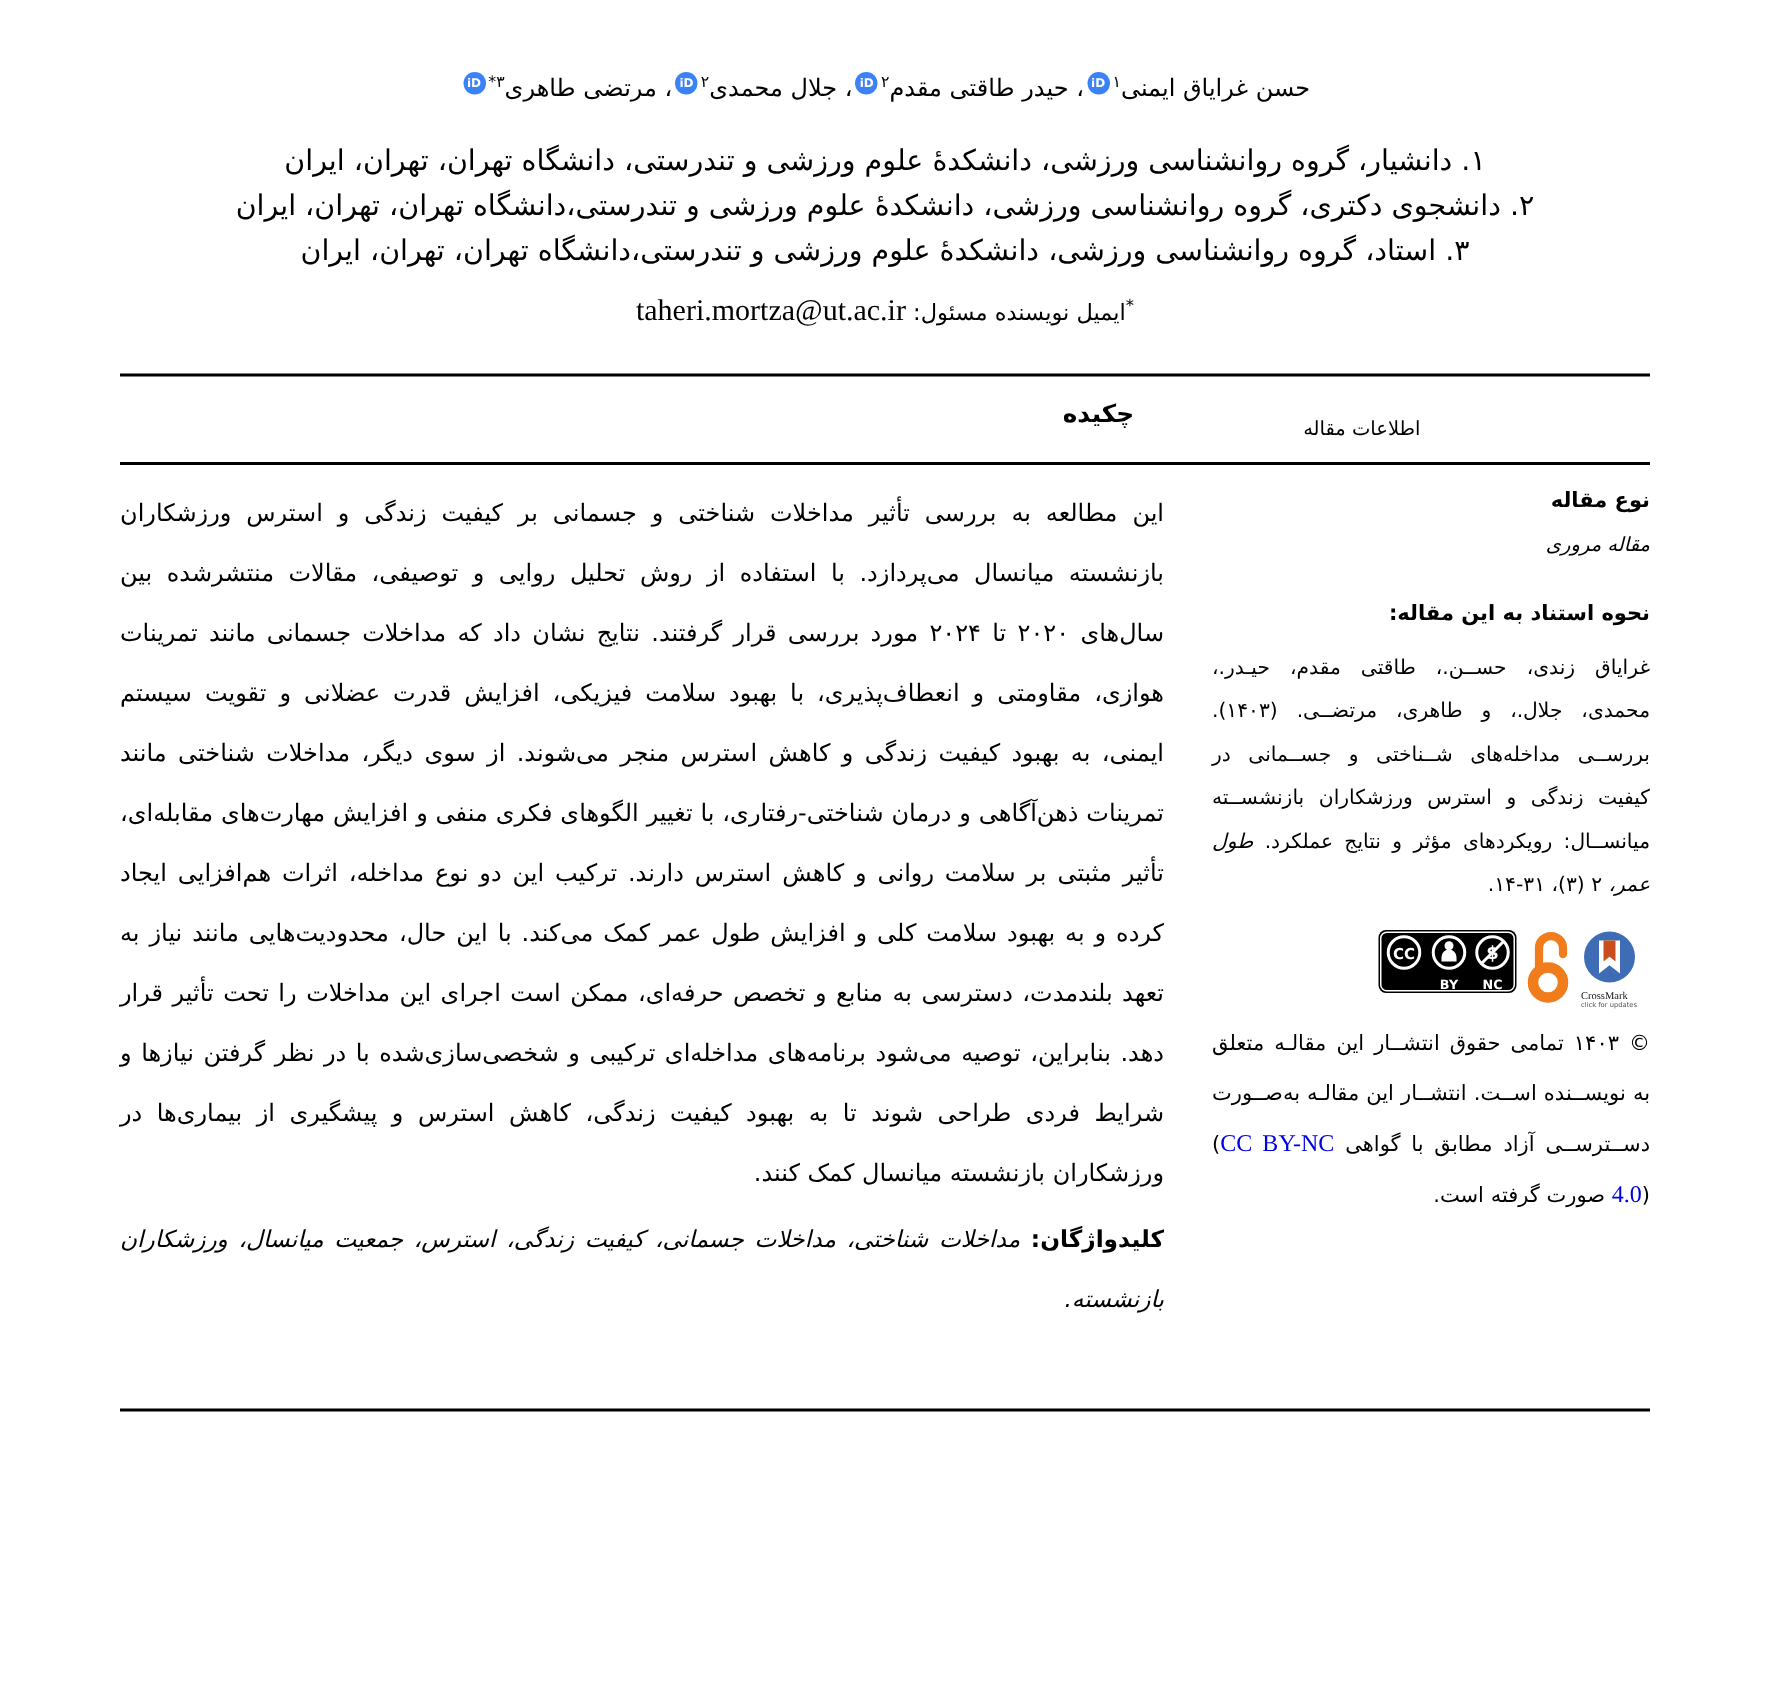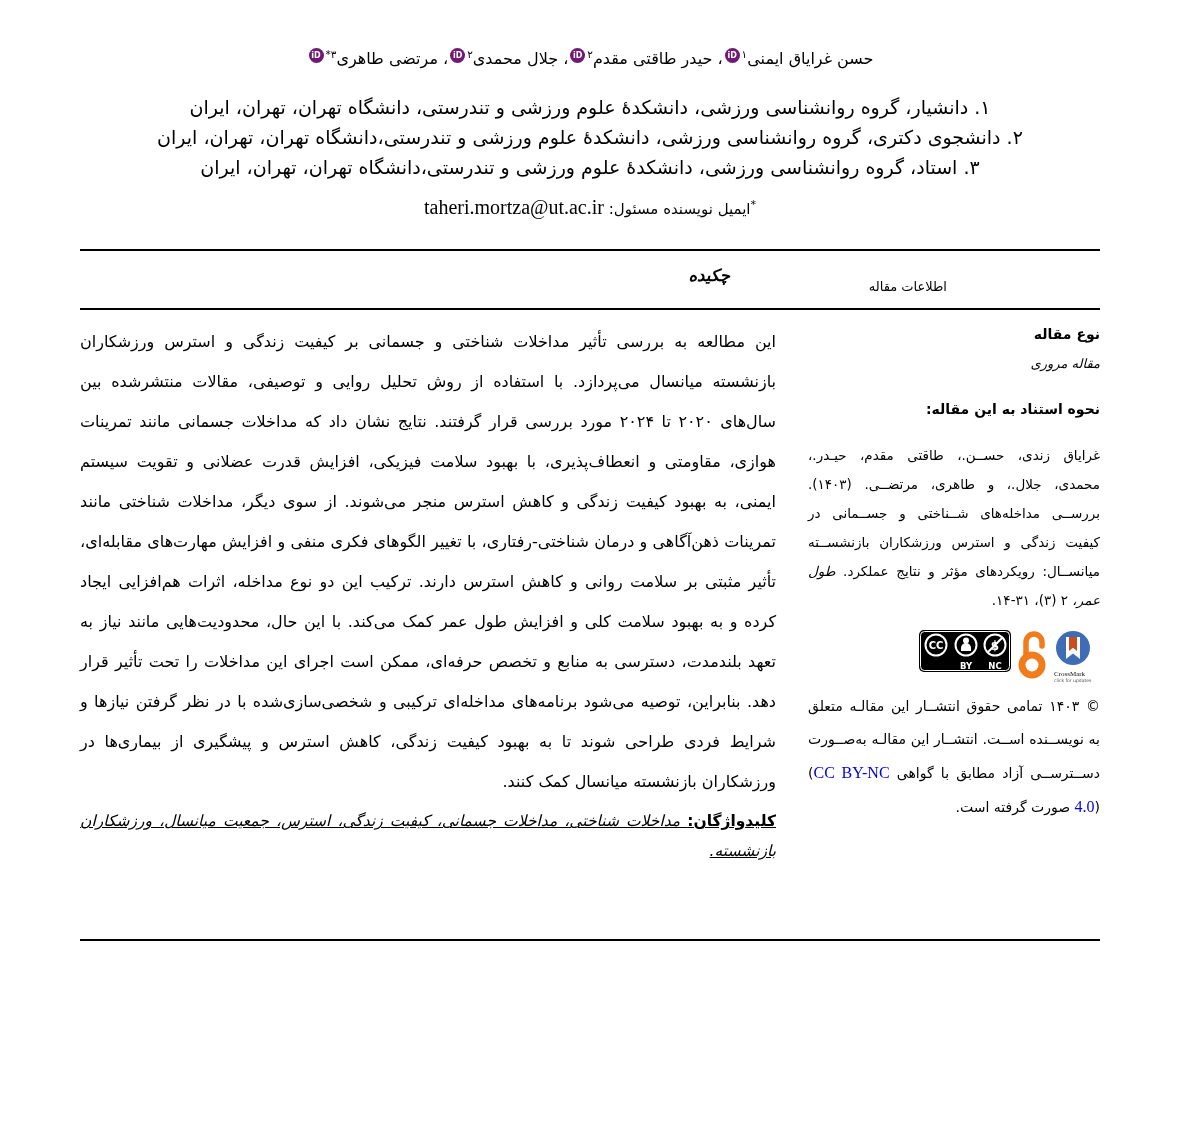--- a/index.html
+++ b/index.html
@@ -11,47 +11,47 @@
   .sheet{position:relative;width:1180px;height:1130px;overflow:hidden;background:#fff;}
 
   .title{
     margin:26px auto 0;width:1010px;text-align:center;
     font-size:28px;font-weight:bold;line-height:64px;
   }
   .authors-line{margin-top:48px;text-align:center;font-size:16px;}
   .authors-line sup{font-size:10.5px;letter-spacing:.5px;}
   .orcid{
     display:inline-block;width:15px;height:15px;margin:0 2px;
-    background:#701a75;border-radius:50%;color:#fff;
+    background:#3b82f6;border-radius:50%;color:#fff;
     font-size:8px;font-weight:bold;line-height:15px;text-align:center;
     vertical-align:6px;cursor:pointer;
   }
   .affils{margin-top:24px;text-align:center;font-size:19px;line-height:30px;}
   .email-line{margin-top:14px;text-align:center;font-size:15px;}
   .email-line sup{font-size:11px;}
   .email-latin{direction:ltr;unicode-bidi:isolate;font-family:"Liberation Serif",serif;font-size:20px;}
 
   .table{margin:30px 80px 0;border-top:2px solid #000;}
   .thead{position:relative;height:57px;border-bottom:2px solid #000;}
-  .abstract-h{position:absolute;right:370px;top:15px;font-size:16.5px;font-weight:bold;font-style:italic;}
+  .abstract-h{position:absolute;right:344px;top:15px;font-size:16.5px;font-weight:bold;}
   .info-h{position:absolute;right:153px;top:28px;font-size:13px;}
 
   .tbody{display:flex;min-height:613px;border-bottom:2px solid #000;padding:10px 0 6px;}
   .info-col{width:292px;flex:0 0 292px;padding-top:6px;}
   .abs-col{flex:1;margin-right:32px;padding-top:2px;}
 
   .abstract-text{font-size:16px;line-height:40px;text-align:justify;margin:0;}
-  .keywords{font-size:15.5px;line-height:30px;text-align:justify;margin-top:4px;text-decoration:underline;}
+  .keywords{font-size:15.5px;line-height:40px;text-align:justify;margin-top:4px;}
   .kw-label{font-weight:bold;}
   .kw-value{font-style:italic;}
 
   .type-label{font-size:14px;font-weight:bold;}
   .type-value{font-size:13px;font-style:italic;margin-top:14px;}
   .cite-label{font-size:14px;font-weight:bold;margin-top:30px;}
-  .citation{font-size:13.5px;line-height:29px;text-align:justify;margin-top:24px;}
+  .citation{font-size:13.5px;line-height:29px;text-align:justify;margin-top:14px;}
   .journal-name{font-style:italic;}
 
   .icons-row{
     direction:ltr;display:flex;align-items:flex-start;
     justify-content:flex-end;gap:4px;margin-top:14px;padding-left:2px;
   }
   .cc-badge{cursor:pointer;}
   .crossmark{cursor:pointer;text-align:left;width:46px;}
   .crossmark .cm-title{font-size:7px;font-family:"Liberation Serif",serif;color:#111;line-height:7px;}
   .crossmark .cm-sub{font-size:4.5px;color:#555;line-height:6px;}

